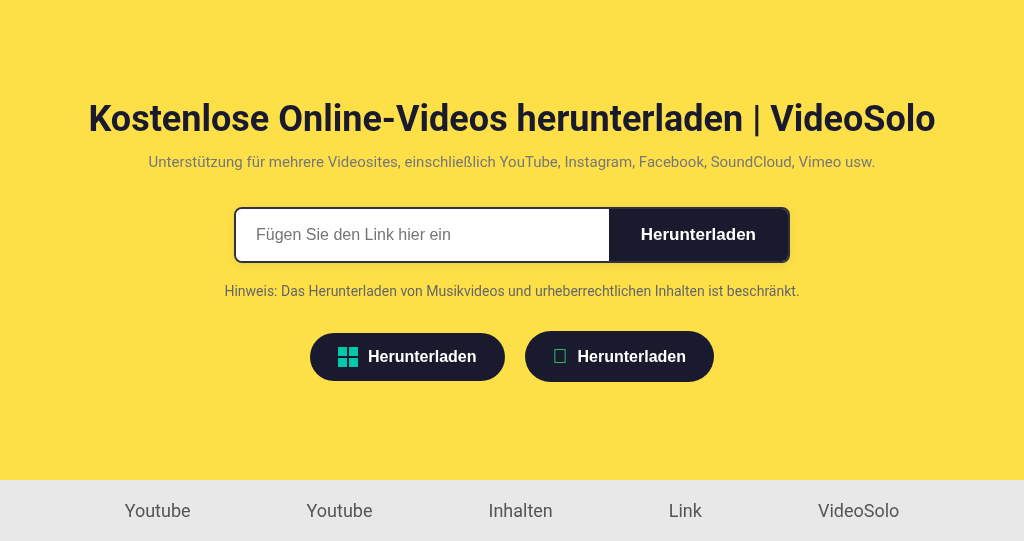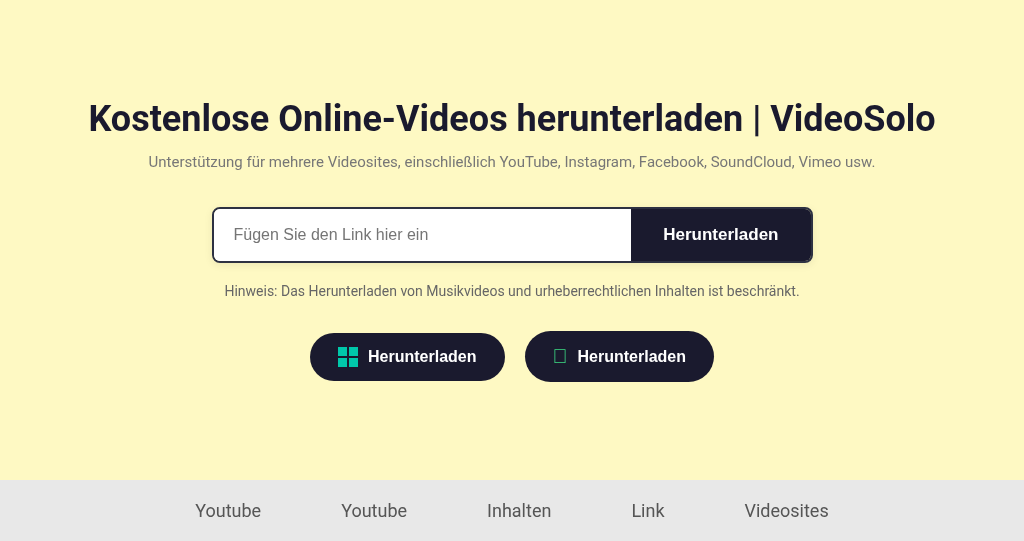--- a/index.html
+++ b/index.html
@@ -18,42 +18,42 @@
       flex-direction: column;
     }
 
     .main-content {
       flex: 1;
       display: flex;
       flex-direction: column;
       align-items: center;
       justify-content: center;
       padding: 20px;
-      background: #fef9c3;
+      background: #fde047;
     }
 
     .page-title {
       font-size: 36px;
       font-weight: 700;
       color: #1a1a2e;
       text-align: center;
       margin-bottom: 12px;
       line-height: 1.2;
     }
 
     .page-subtitle {
       font-size: 15px;
       color: #777;
       text-align: left;
       margin-bottom: 36px;
     }
 
     .search-container {
       display: flex;
-      width: 601px;
+      width: 556px;
       border: 2px solid #2d3142;
       border-radius: 8px;
       overflow: hidden;
       margin-bottom: 20px;
       box-shadow: 0 2px 8px rgba(0,0,0,0.08);
     }
 
     .url-input {
       flex: 1;
       padding: 16px 20px;
@@ -117,21 +117,21 @@
     .apple-icon {
       font-size: 20px;
       color: #3ddc84;
     }
 
     .footer {
       background: #e8e8e8;
       padding: 20px 0;
       display: flex;
       justify-content: center;
-      gap: 80px;
+      gap: 116px;
       flex-shrink: 0;
     }
 
     .footer-link {
       font-size: 18px;
       color: #555;
       text-decoration: none;
       cursor: pointer;
     }
   </style>
@@ -169,14 +169,14 @@
     </button>
   </div>
 </div>
 
 <div class="footer">
 
 <a class="footer-link">Youtube</a>
     <a class="footer-link">Youtube</a>
     <a class="footer-link">Inhalten</a>
     <a class="footer-link">Link</a>
-    <a class="footer-link">Videosites</a>
+    <a class="footer-link">VideoSolo</a>
   </div>
 
 </body></html>

